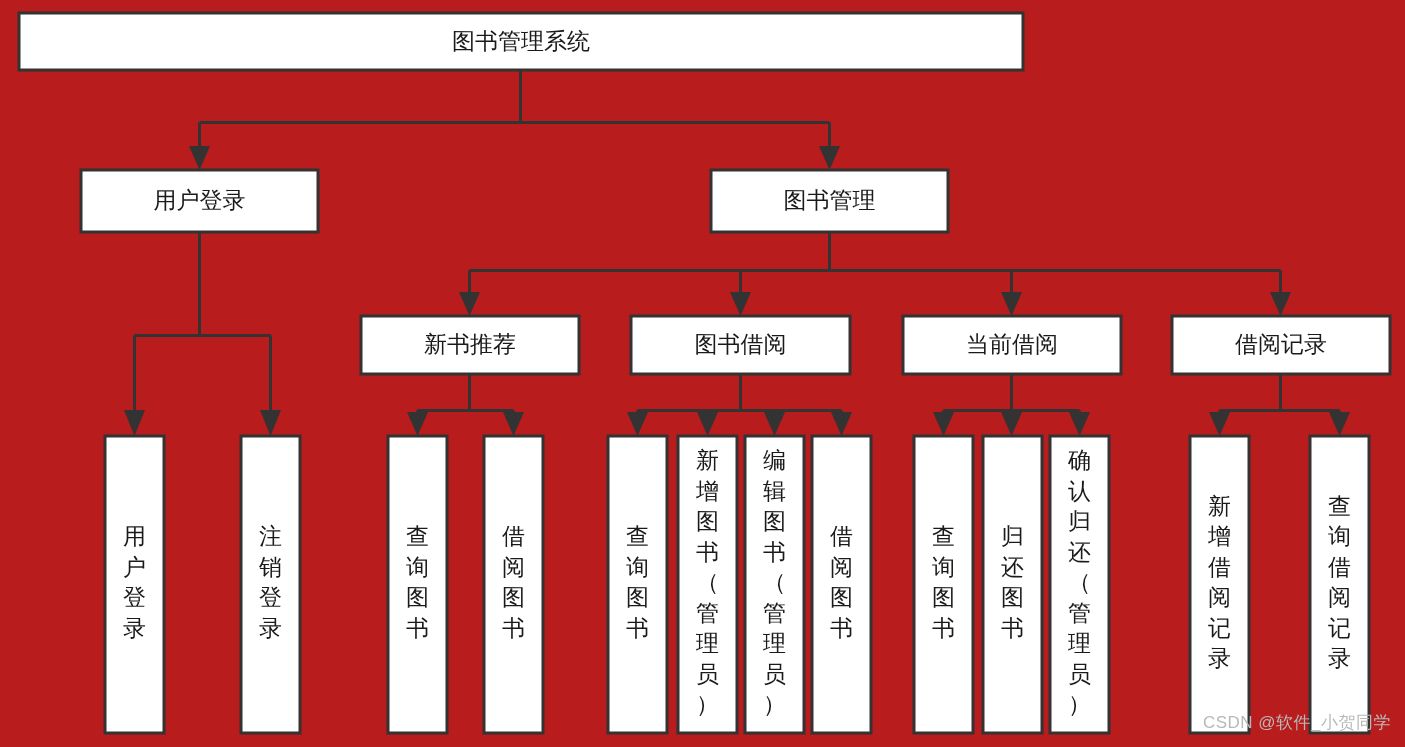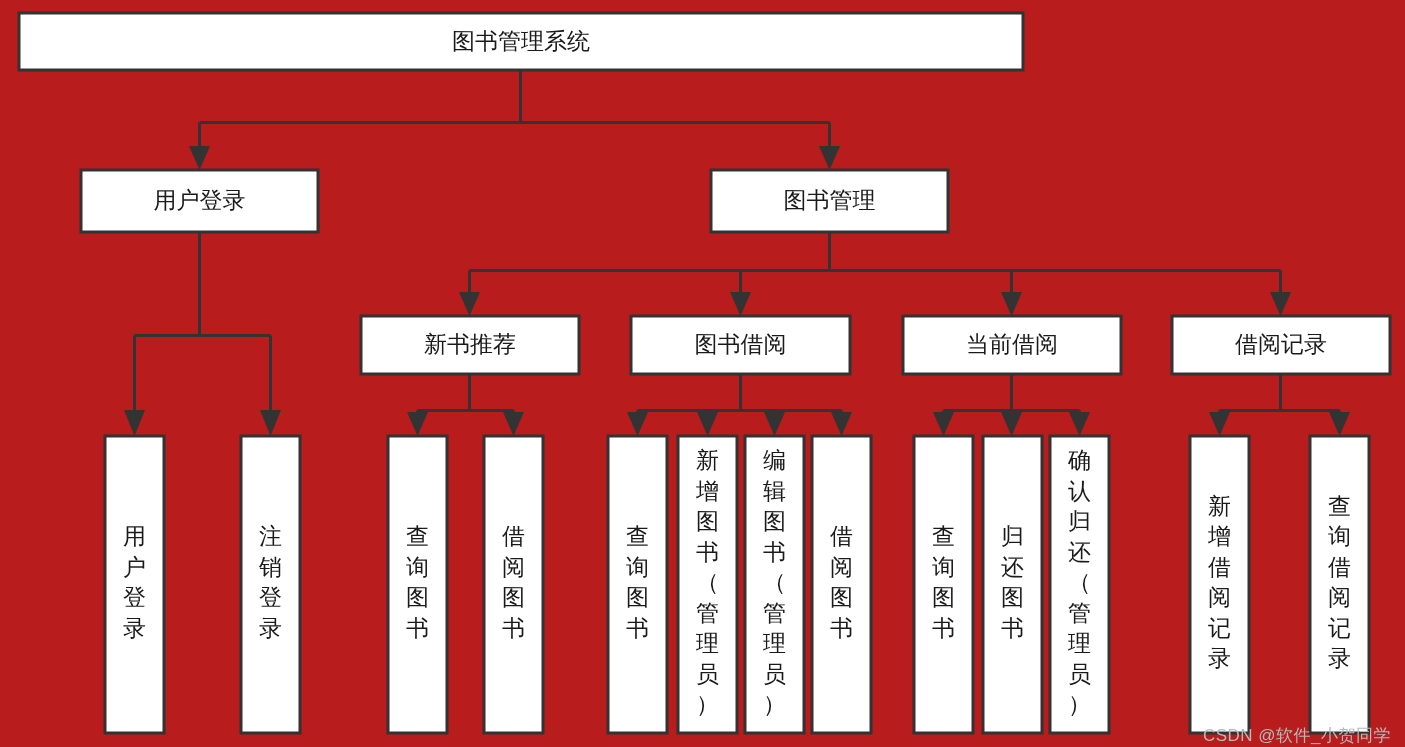--- a/index.html
+++ b/index.html
@@ -53,21 +53,21 @@
     font-family: "Liberation Sans", "DejaVu Sans", sans-serif;
     font-size: 23px;
     fill: #1a1a1a;
     text-anchor: middle;
     dominant-baseline: middle;
     white-space: pre;
   }
   .watermark {
     position: absolute;
     right: 14px;
-    bottom: 0;
+    bottom: 13px;
     font-family: "Liberation Sans", "DejaVu Sans", sans-serif;
     font-size: 17px;
     color: #b8b8b8;
     letter-spacing: 0.5px;
     user-select: none;
     pointer-events: none;
   }
 </style>
 </head>
 <body>

